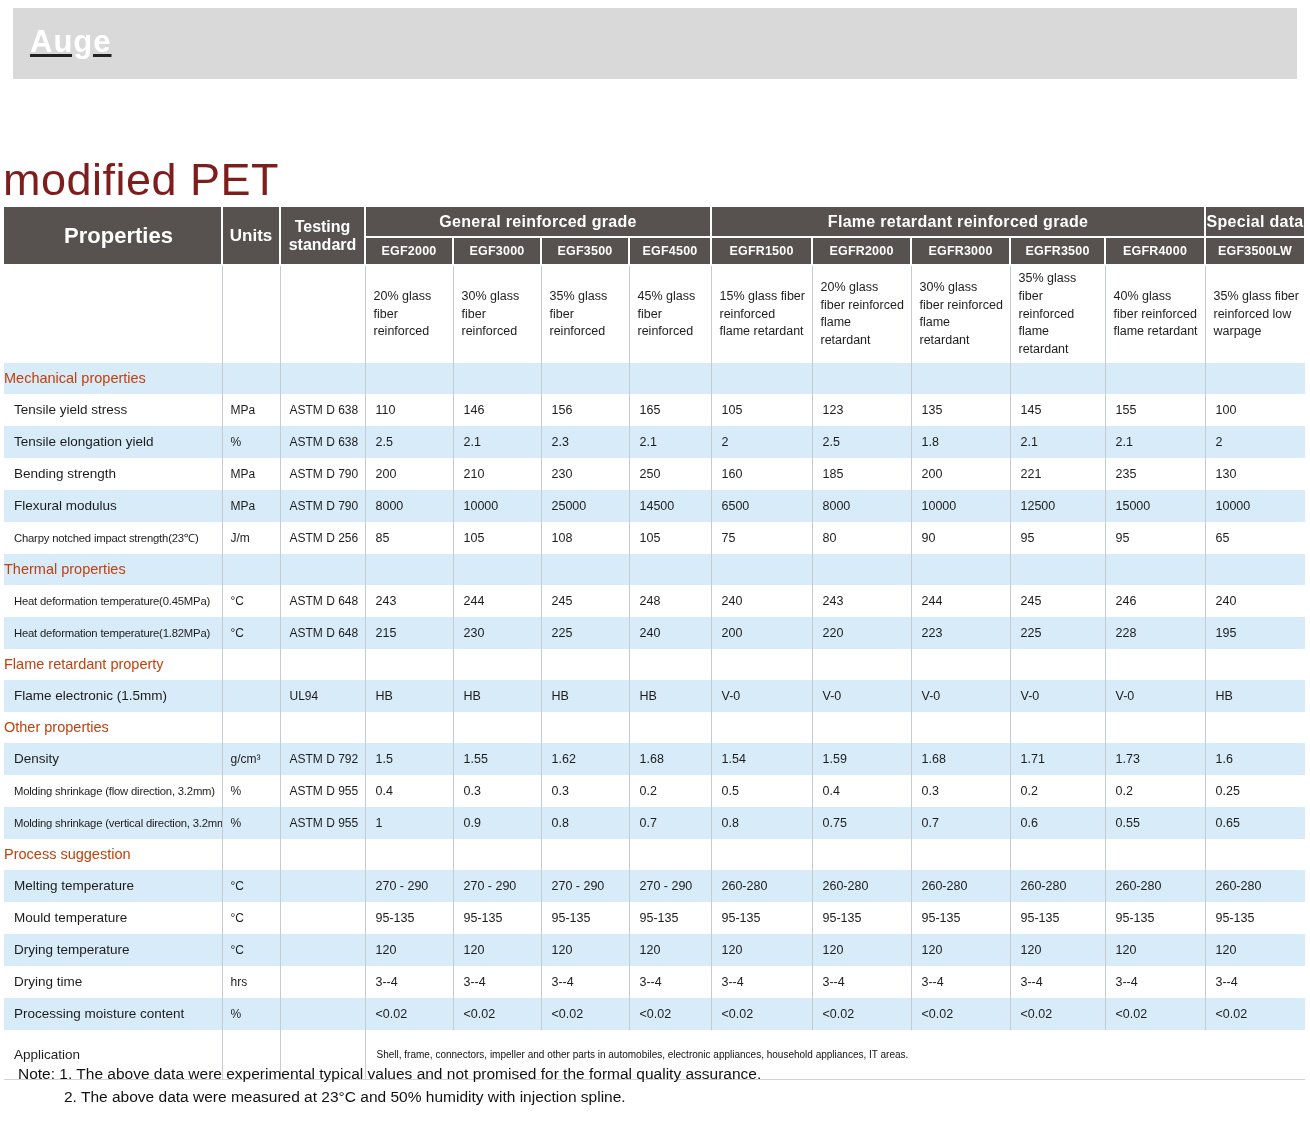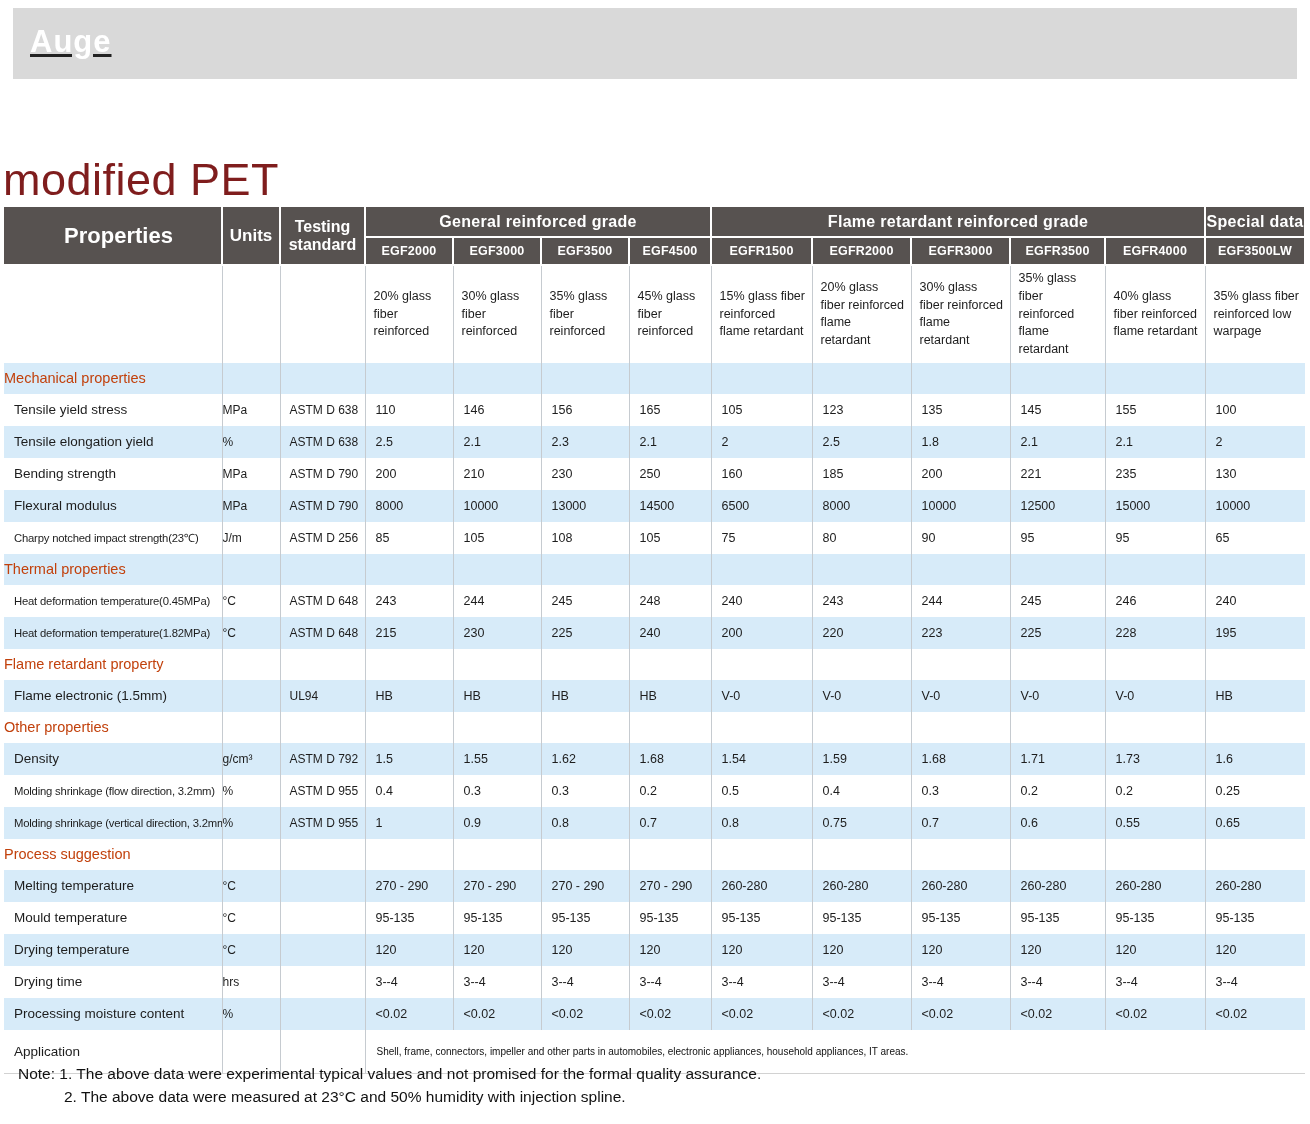--- a/index.html
+++ b/index.html
@@ -31,25 +31,25 @@
   tbody td:first-child { border-left:none; }
   tbody td:last-child { border-right:none; }
   tr.blue td { background:var(--blue,#d7ebf9); }
   tr.white td { background:#ffffff; }
   tr.desc-row { height:74px; }
   tr.desc-row td { background:#fff; font-size:12.5px; color:#1d1d1d;
     line-height:1.42; padding:4px 6px 4px 8px; vertical-align:middle; }
   tr.section-row { height:31px; }
   td.section-label { font-size:14.5px; color:#c2410c; padding-left:0; }
   tr.data-row { height:32px; }
-  tr.app-row { height:44px;margin-top:44px; }
+  tr.app-row { height:50px;margin-top:44px; }
   tr.app-row td { border-bottom:1px solid #d2d2d2; }
   td.prop { font-size:13.5px; color:#1d1d1d; padding-left:10px; white-space:nowrap; overflow:hidden; }
   td.prop.tight { font-size:11.3px; letter-spacing:-0.2px; }
-  td.unit { font-size:12px; padding-left:0; color:#1d1d1d; }
+  td.unit { font-size:12px; padding-left:8px; color:#1d1d1d; }
   td.std  { font-size:12px; padding-left:9px; color:#1d1d1d; white-space:nowrap; }
   td.val  { font-size:12.5px; padding-left:10px; color:#1d1d1d; white-space:nowrap; }
   td.app-text { font-size:10px; padding-left:11px; color:#111; }
   .notes { position:absolute; left:18px; top:1062px; font-size:15.5px; color:#111;
     line-height:23px; }
   .note-2 { padding-left:46px; }
 </style>
 </head>
 <body>
 
@@ -172,21 +172,21 @@
         <td class="val">221</td>
         <td class="val">235</td>
         <td class="val">130</td>
       </tr>
       <tr class="data-row blue">
         <td class="prop">Flexural modulus</td>
         <td class="unit">MPa</td>
         <td class="std">ASTM D 790</td>
         <td class="val">8000</td>
         <td class="val">10000</td>
-        <td class="val">13000</td>
+        <td class="val">25000</td>
         <td class="val">14500</td>
         <td class="val">6500</td>
         <td class="val">8000</td>
         <td class="val">10000</td>
         <td class="val">12500</td>
         <td class="val">15000</td>
         <td class="val">10000</td>
       </tr>
       <tr class="data-row white">
         <td class="prop tight">Charpy notched impact strength(23℃)</td>

